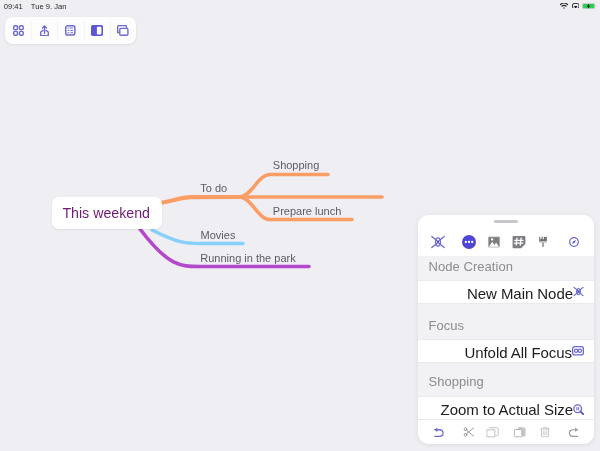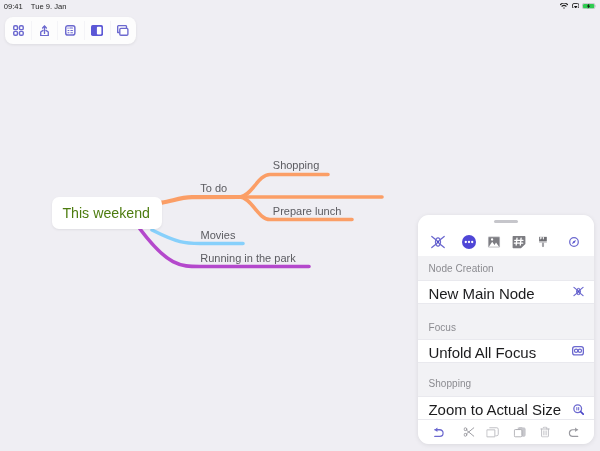--- a/index.html
+++ b/index.html
@@ -1,51 +1,51 @@
 <!DOCTYPE html>
 <html><head>
 <meta charset="utf-8">
 <style>
   html,body{margin:0;padding:0;}
   body{width:600px;height:451px;overflow:hidden;background:#efeef3;
        font-family:"Liberation Sans",sans-serif;}
-  #root{position:relative;width:600px;height:451px;background:#efeef3;}
+  #root{position:relative;width:600px;height:451px;background:#efeef3;text-align:right;}
 
   
   .statusbar{position:absolute;left:0;top:0;width:600px;height:13px;}
   .sb-left{position:absolute;left:3.7px;top:1.5px;font-size:7.6px;color:#1f1f1f;}
   .sb-left .sb-date{margin-left:6px;}
   .sb-right{position:absolute;right:4px;top:2.5px;display:flex;align-items:flex-start;gap:3.3px;}
 
   
   .toolbar{position:absolute;left:5px;top:17px;width:131px;height:27px;
            background:#fdfdfd;border-radius:8px;display:flex;align-items:center;
            box-shadow:0 1px 3px rgba(0,0,0,0.08);}
   .tb-btn{flex:1;display:flex;align-items:center;justify-content:center;height:100%;position:relative;}
   .tb-sep{position:absolute;left:0;top:4px;bottom:4px;width:1px;background:#f4f4f7;}
   .tb-btn:first-child .tb-sep{display:none;}
 
   
   .map{position:absolute;left:0;top:0;width:600px;height:451px;pointer-events:none;}
   .rootnode{position:absolute;left:52.1px;top:197.2px;width:109.7px;height:32.3px;
             background:#fff;border-radius:7px;box-shadow:0 1px 2.5px rgba(0,0,0,0.07);}
-  .rootnode span{position:absolute;left:10.3px;top:8.0px;font-size:14.2px;color:#4d7c0f;}
+  .rootnode span{position:absolute;left:10.3px;top:8.0px;font-size:14.2px;color:#701a75;}
   .nodelabel{position:absolute;font-size:11px;color:#5b5b60;white-space:nowrap;}
 
   
   .panel{position:absolute;left:418px;top:214.5px;width:176px;height:229.5px;
          background:#f2f2f5;border-radius:11px;overflow:hidden;
          box-shadow:0 1px 5px rgba(0,0,0,0.09);}
   .grabber{position:absolute;left:50%;transform:translateX(-50%);top:5px;z-index:3;
            width:24px;height:3.5px;border-radius:2px;background:#c6c6cb;}
   .ptabs{position:absolute;left:0;top:0;width:176px;height:41.8px;background:#fff;}
   .ptab{position:absolute;top:27.8px;transform:translate(-50%,-50%);
         display:flex;align-items:center;justify-content:center;}
   .psections{position:absolute;left:0;top:41.8px;width:176px;}
-  .sechead{font-size:10px;color:#8b8b90;height:23.6px;
+  .sechead{font-size:13px;color:#8b8b90;height:23.6px;
            background:#f2f2f5;letter-spacing:0.05px;
            display:flex;align-items:flex-end;padding:0 0 6.3px 10.5px;box-sizing:border-box;}
   .sec-gap{height:11.5px;background:#f2f2f5;}
   .sec-gap2{height:9px;}
   .pfoot{}
   .prow{background:#fff;height:24px;display:flex;align-items:center;
         padding:0 10px 0 10.5px;border-top:1px solid #e9e9ee;border-bottom:1px solid #e9e9ee;
         box-sizing:border-box;}
   .prow .lbl{font-size:15px;color:#1c1c1e;flex:1;letter-spacing:-0.05px;position:relative;top:1.8px;}
   .pfoot{position:absolute;left:0;top:204.5px;width:176px;height:25px;background:#fff;

